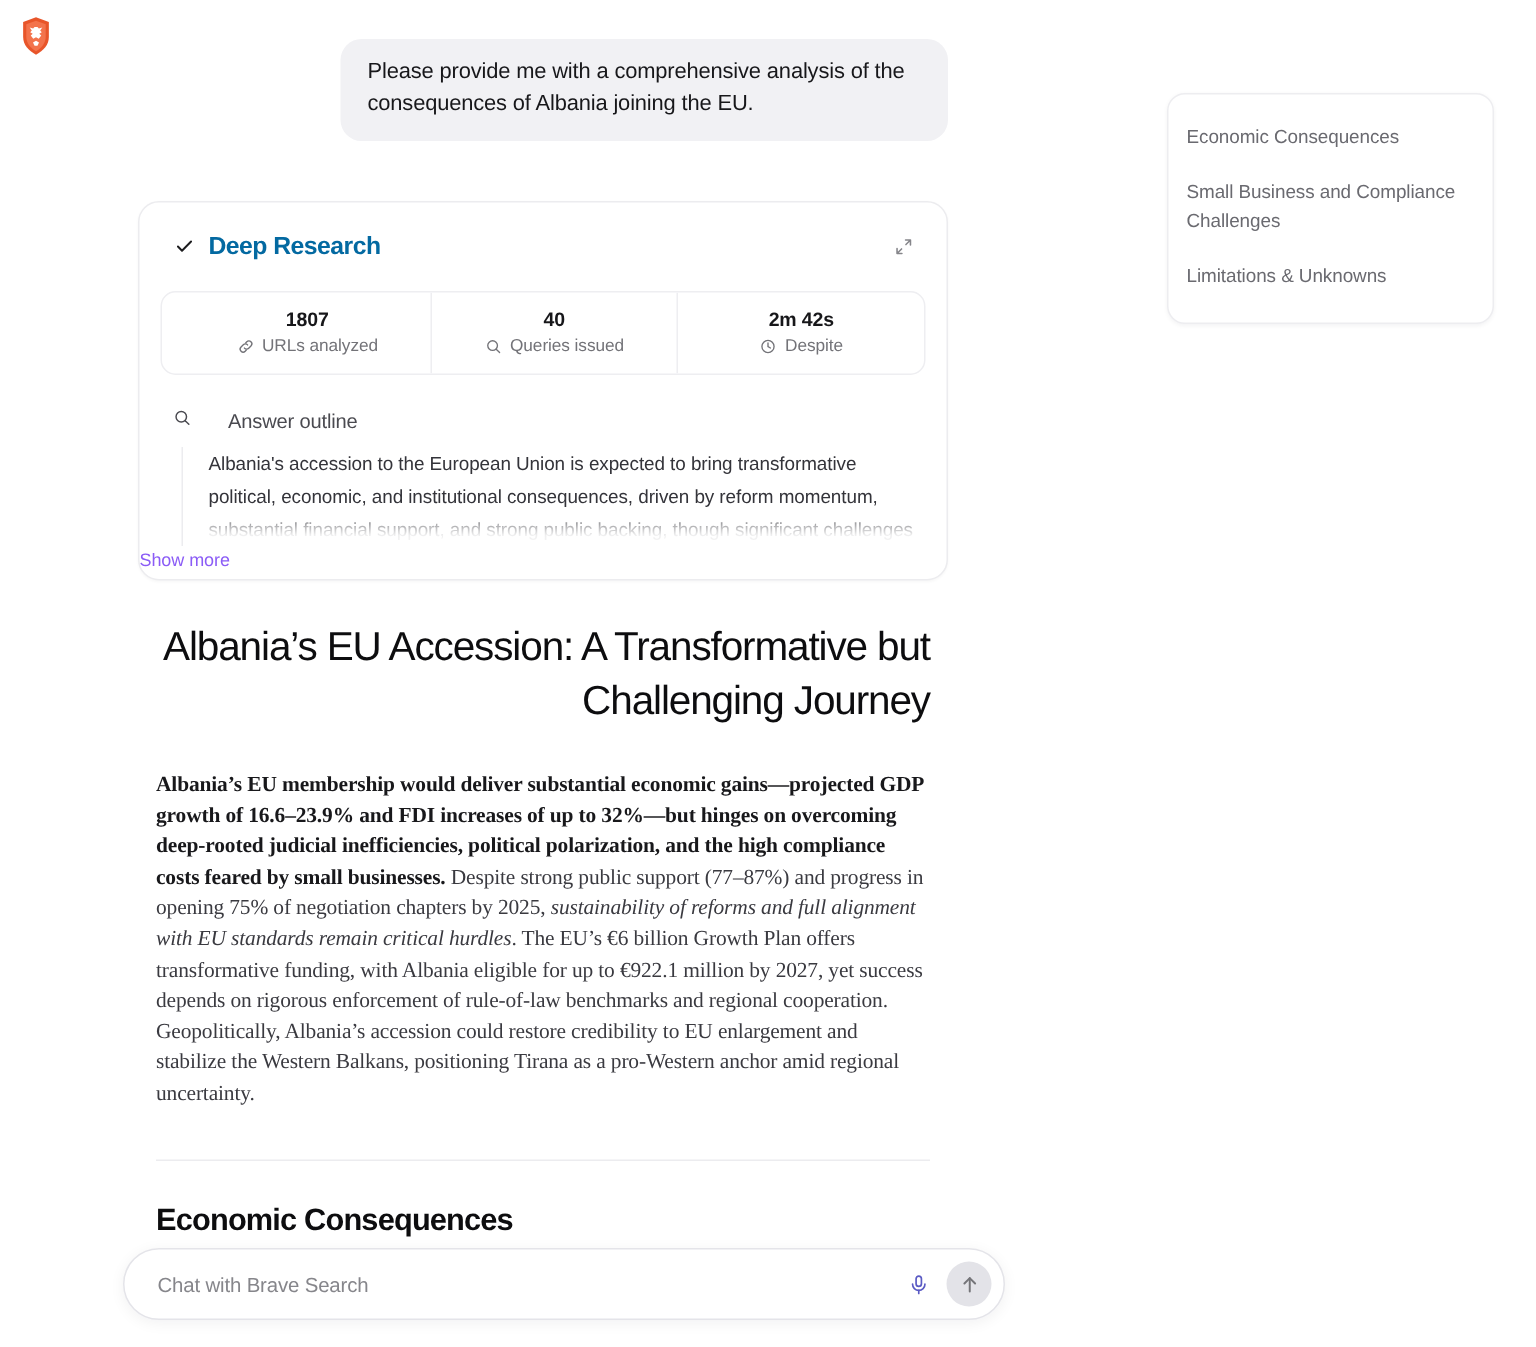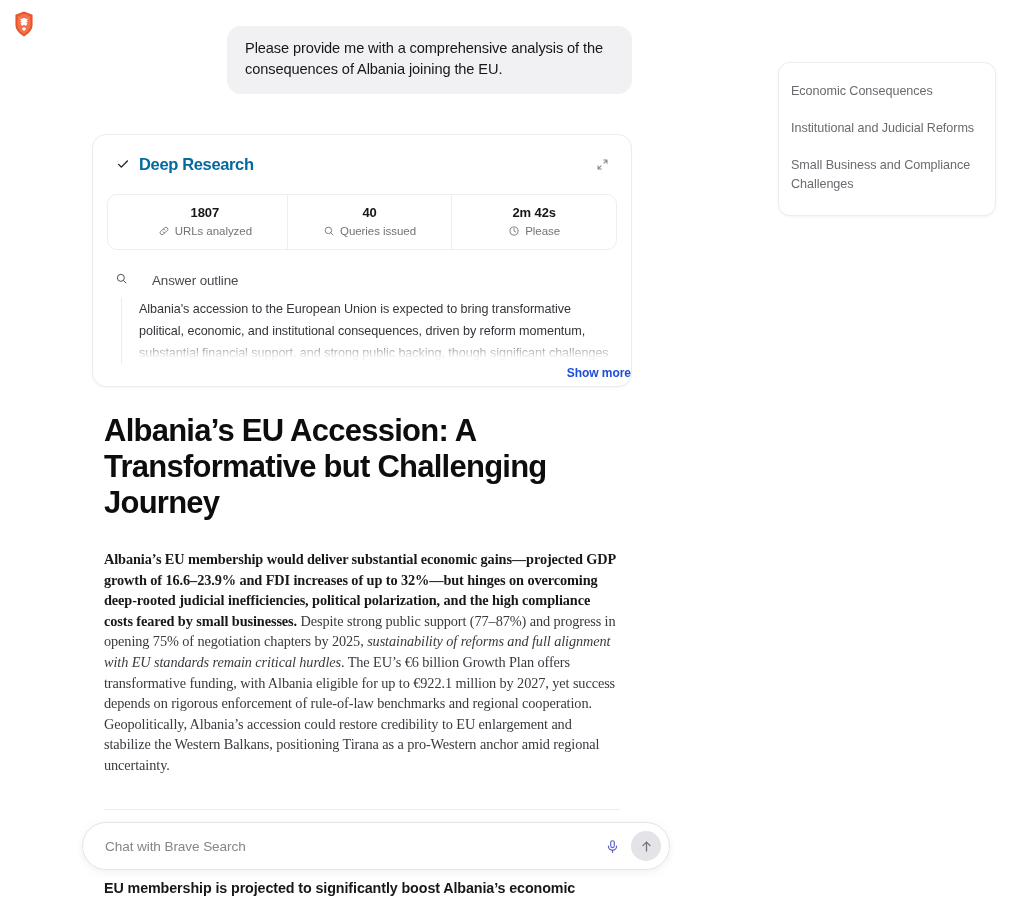--- a/index.html
+++ b/index.html
@@ -140,35 +140,36 @@
     position: absolute;
     left: 0; right: 0; bottom: -8px;
     height: 34px;
     background: linear-gradient(to bottom, rgba(255,255,255,0) 0%, rgba(255,255,255,0.92) 55%, #fff 100%);
     pointer-events: none;
   }
   .show-more {
     position: absolute;
     left: 0; right: 0;
     bottom: 6px;
-    text-align: right;
+    text-align: left;
     font-size: 12px;
-    font-weight: 700;
-    color: #1d4ed8;
+    font-weight: 400;
+    color: #8b5cf6;
     letter-spacing: -0.05px;
   }
 
   
   .article { margin-top: 26px; padding: 0 12px 0 12px; }
   .article-title {
-    font-size: 31px;
+    font-size: 27px;
     line-height: 36px;
-    font-weight: 700;
+    font-weight: 400;
     letter-spacing: -0.75px;
     color: #0d0d0f;
+    text-align: right;
   }
   .lead {
     margin-top: 28px;
     font-size: 14.3px;
     line-height: 20.6px;
     color: #3a3a40;
     letter-spacing: -0.1px;
     text-align: left;
     font-family: Liberation Serif, serif;
   }
@@ -210,21 +211,21 @@
     padding: 9px 14px 9px 12px;
     font-size: 12.6px;
     line-height: 19px;
     color: #6a6a70;
     letter-spacing: -0.05px;
   }
 
   
   .composer {
     position: absolute;
-    left: 82px; bottom: 28px;
+    left: 82px; bottom: 18px;
     width: 588px;
     height: 48px;
     background: #fff;
     border: 1px solid #e4e4e9;
     border-radius: 24px;
     box-shadow: 0 2px 10px rgba(20,20,30,0.06);
     display: flex;
     align-items: center;
     padding: 0 8px 0 22px;
   }
@@ -321,21 +322,21 @@
 
         <div class="stat">
           <div class="stat-value">2m 42s</div>
           <div class="stat-label">
             <span>
               <svg width="12" height="12" viewBox="0 0 16 16" fill="none" aria-hidden="true">
                 <circle cx="8" cy="8" r="5.4" stroke="currentColor" stroke-width="1.2"></circle>
                 <path d="M8 4.9V8l2.2 1.3" stroke="currentColor" stroke-width="1.2" stroke-linecap="round"></path>
               </svg>
             </span>
-            <span>Please</span>
+            <span>Despite</span>
           </div>
         </div>
 
       </div>
 
       <div class="outline-head">
         <span>
           <svg width="13" height="13" viewBox="0 0 16 16" fill="none" aria-hidden="true">
             <circle cx="7.2" cy="7.2" r="4.3" stroke="currentColor" stroke-width="1.2"></circle>
             <path d="M10.4 10.4l3 3" stroke="currentColor" stroke-width="1.2" stroke-linecap="round"></path>
@@ -360,22 +361,22 @@
       <div class="section-div"></div>
 
       <h2 class="section-title">Economic Consequences</h2>
 
       <p class="section-lead">EU membership is projected to significantly boost Albania’s economic growth,</p>
     </div>
   </div>
 
   <div class="toc">
     <div class="toc-item">Economic Consequences</div>
-    <div class="toc-item">Institutional and Judicial Reforms</div>
     <div class="toc-item">Small Business and Compliance Challenges</div>
+    <div class="toc-item">Limitations &amp; Unknowns</div>
   </div>
 
   <div class="composer">
     <input class="composer-input" type="text" value="" placeholder="Chat with Brave Search" style="">
     <span class="mic-btn">
       <svg width="15" height="15" viewBox="0 0 16 16" fill="none" aria-hidden="true">
         <rect x="6.1" y="1.8" width="3.8" height="7.4" rx="1.9" stroke="currentColor" stroke-width="1.2"></rect>
         <path d="M3.6 7.6a4.4 4.4 0 0 0 8.8 0" stroke="currentColor" stroke-width="1.2" stroke-linecap="round"></path>
         <path d="M8 12v2.2" stroke="currentColor" stroke-width="1.2" stroke-linecap="round"></path>
       </svg>

